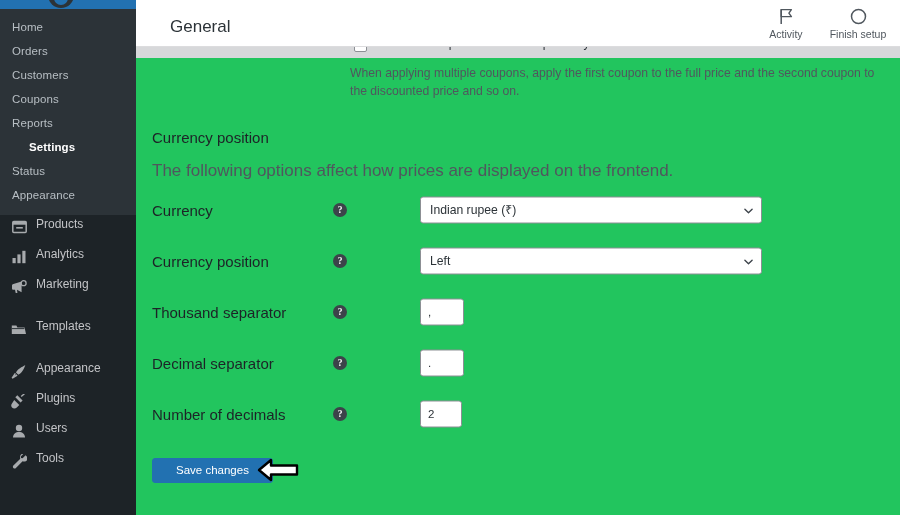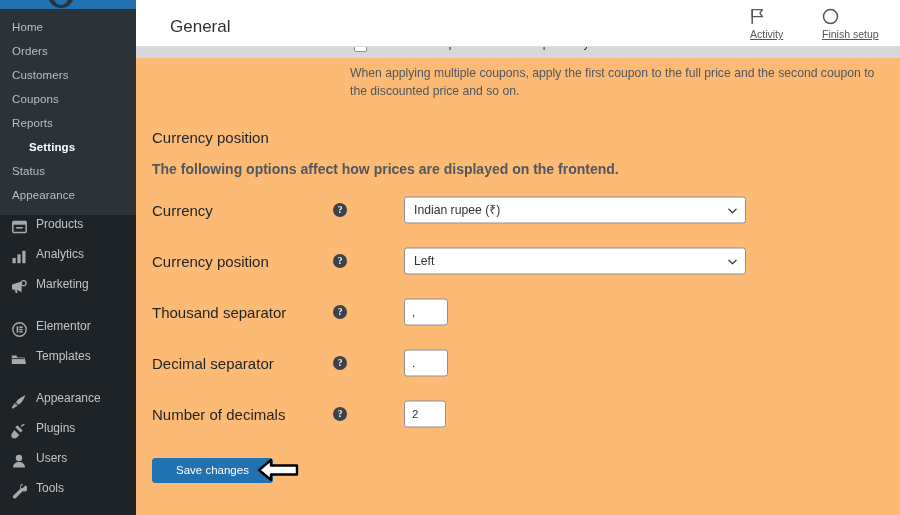--- a/index.html
+++ b/index.html
@@ -91,33 +91,32 @@
     color: #2c3338;
     cursor: pointer;
   }
   .hdr-actions {
     position: absolute; right: 6px; top: 5px;
     display: flex; align-items: flex-start;
   }
   .hdr-btn {
     width: 72px;
     display: flex; flex-direction: column;
-    align-items: flex-start;
+    align-items: center;
     cursor: pointer;
     color: #50575e;
-    text-decoration: underline;
   }
   .hdr-btn .hb-icon { height: 22px; display: flex; align-items: center; justify-content: center; }
   .hdr-btn .hb-label { font-size: 10.5px; margin-top: 1px; color: #50575e; }
 
   
   #content {
     position: absolute; left: 136px; top: 47px;
     width: 764px; height: 468px;
-    background: #fdba74;
+    background: #22c55e;
     overflow: hidden;
   }
 
   .cutoff-row {
     position: absolute; left: 0; top: 0;
     width: 764px; height: 11px;
     background: #d7d8da;
     overflow: hidden;
   }
   .cutoff-row .cut-cb {
@@ -141,23 +140,22 @@
 
   .section-title {
     position: absolute; left: 16px; top: 82px;
     font-size: 15px;
     color: #1d2327;
     font-weight: normal;
     margin: 0;
   }
   .section-desc {
     position: absolute; left: 16px; top: 114px;
-    font-size: 14px;
+    font-size: 17px;
     color: #50575e;
-    font-weight: bold;
   }
 
   .frow {
     position: absolute; left: 0;
     width: 764px; height: 26px;
     display: flex; align-items: center;
   }
   .frow .f-label {
     position: absolute; left: 16px; top: 50%;
     transform: translateY(-50%);
@@ -172,21 +170,21 @@
     border-radius: 50%;
     background: #3c434a;
     color: #fff;
     font-size: 9.5px;
     font-weight: bold;
     line-height: 14px;
     text-align: center;
     cursor: pointer;
     font-family: "Liberation Serif", serif;
   }
-  .f-control { position: absolute; left: 220px; top: 50%; transform: translateY(-50%); padding-left: 48px; }
+  .f-control { position: absolute; left: 236px; top: 50%; transform: translateY(-50%); padding-left: 48px; }
 
   .sel {
     position: relative;
     width: 342px; height: 27px;
     background: #fff;
     border: 1px solid #8c8f94;
     border-radius: 3px;
     font-size: 12.2px;
     color: #2c3338;
     line-height: 25px;
@@ -284,32 +282,20 @@
                 <circle cx="12.6" cy="3.2" r="2.5" fill="none" stroke="#a7aaad" stroke-width="1.3"></circle>
               </svg>
             </span>
             <span class="mi-label">Marketing</span>
           </div>
         </div>
         <div class="menu-gap"></div>
         <div class="menu-group">
           <div class="menu-item">
             <span class="mi-icon">
-              <svg width="15" height="15" viewBox="0 0 15 15">
-                <circle cx="7.5" cy="7.5" r="6.7" fill="none" stroke="#a7aaad" stroke-width="1.4"></circle>
-                <rect x="4.6" y="4.4" width="1.7" height="6.2" fill="#a7aaad"></rect>
-                <rect x="7.3" y="4.4" width="3.3" height="1.6" fill="#a7aaad"></rect>
-                <rect x="7.3" y="6.8" width="3.3" height="1.5" fill="#a7aaad"></rect>
-                <rect x="7.3" y="9.1" width="3.3" height="1.5" fill="#a7aaad"></rect>
-              </svg>
-            </span>
-            <span class="mi-label">Elementor</span>
-          </div>
-          <div class="menu-item">
-            <span class="mi-icon">
               <svg width="16" height="13" viewBox="0 0 16 13">
                 <path d="M0.8 2.6 L0.8 11 L15 11 L13.6 4.6 L6.4 4.6 L5.4 2.6 Z" fill="#a7aaad"></path>
                 <path d="M0.8 5.6 L13.4 5.6" stroke="#2c3338" stroke-width="1"></path>
               </svg>
             </span>
             <span class="mi-label">Templates</span>
           </div>
         </div>
         <div class="menu-gap"></div>
         <div class="menu-group">

